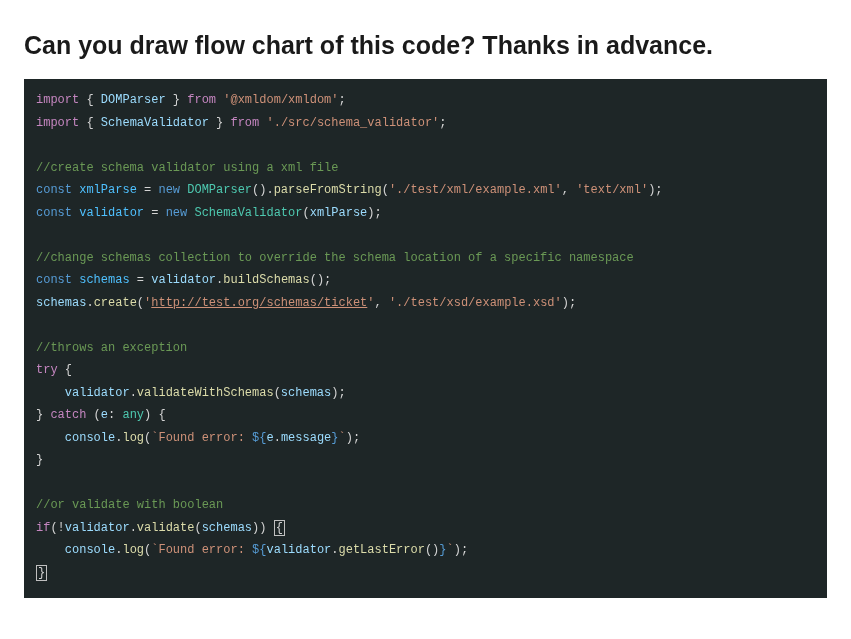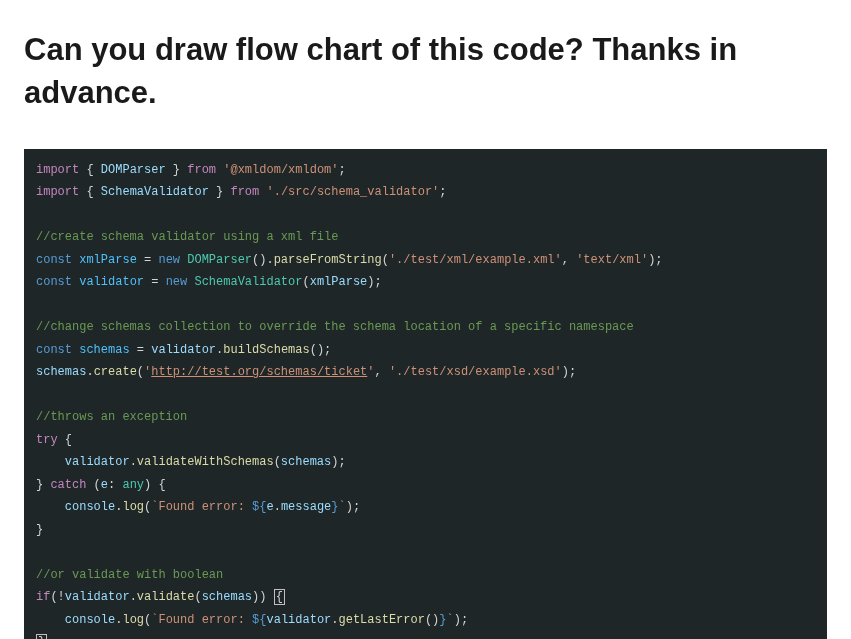--- a/index.html
+++ b/index.html
@@ -11,25 +11,25 @@
     font-family: 'Segoe UI', Tahoma, Geneva, Verdana, sans-serif;
     background: #ffffff;
     width: 851px;
     height: 639px;
     overflow: hidden;
   }
   .container {
     padding: 28px 24px 0 24px;
   }
   .heading {
-    font-size: 31px;
+    font-size: 25px;
     font-weight: 700;
     color: #1a1a1a;
     line-height: 1.4;
-    margin-bottom: 34px;
+    margin-bottom: 16px;
   }
   .code-block {
     background: #1e2627;
     font-family: 'Consolas', 'Courier New', monospace;
     font-size: 12px;
     line-height: 22.5px;
     padding: 10px 12px 14px 12px;
     white-space: pre;
     overflow: hidden;
     color: #d4d4d4;

